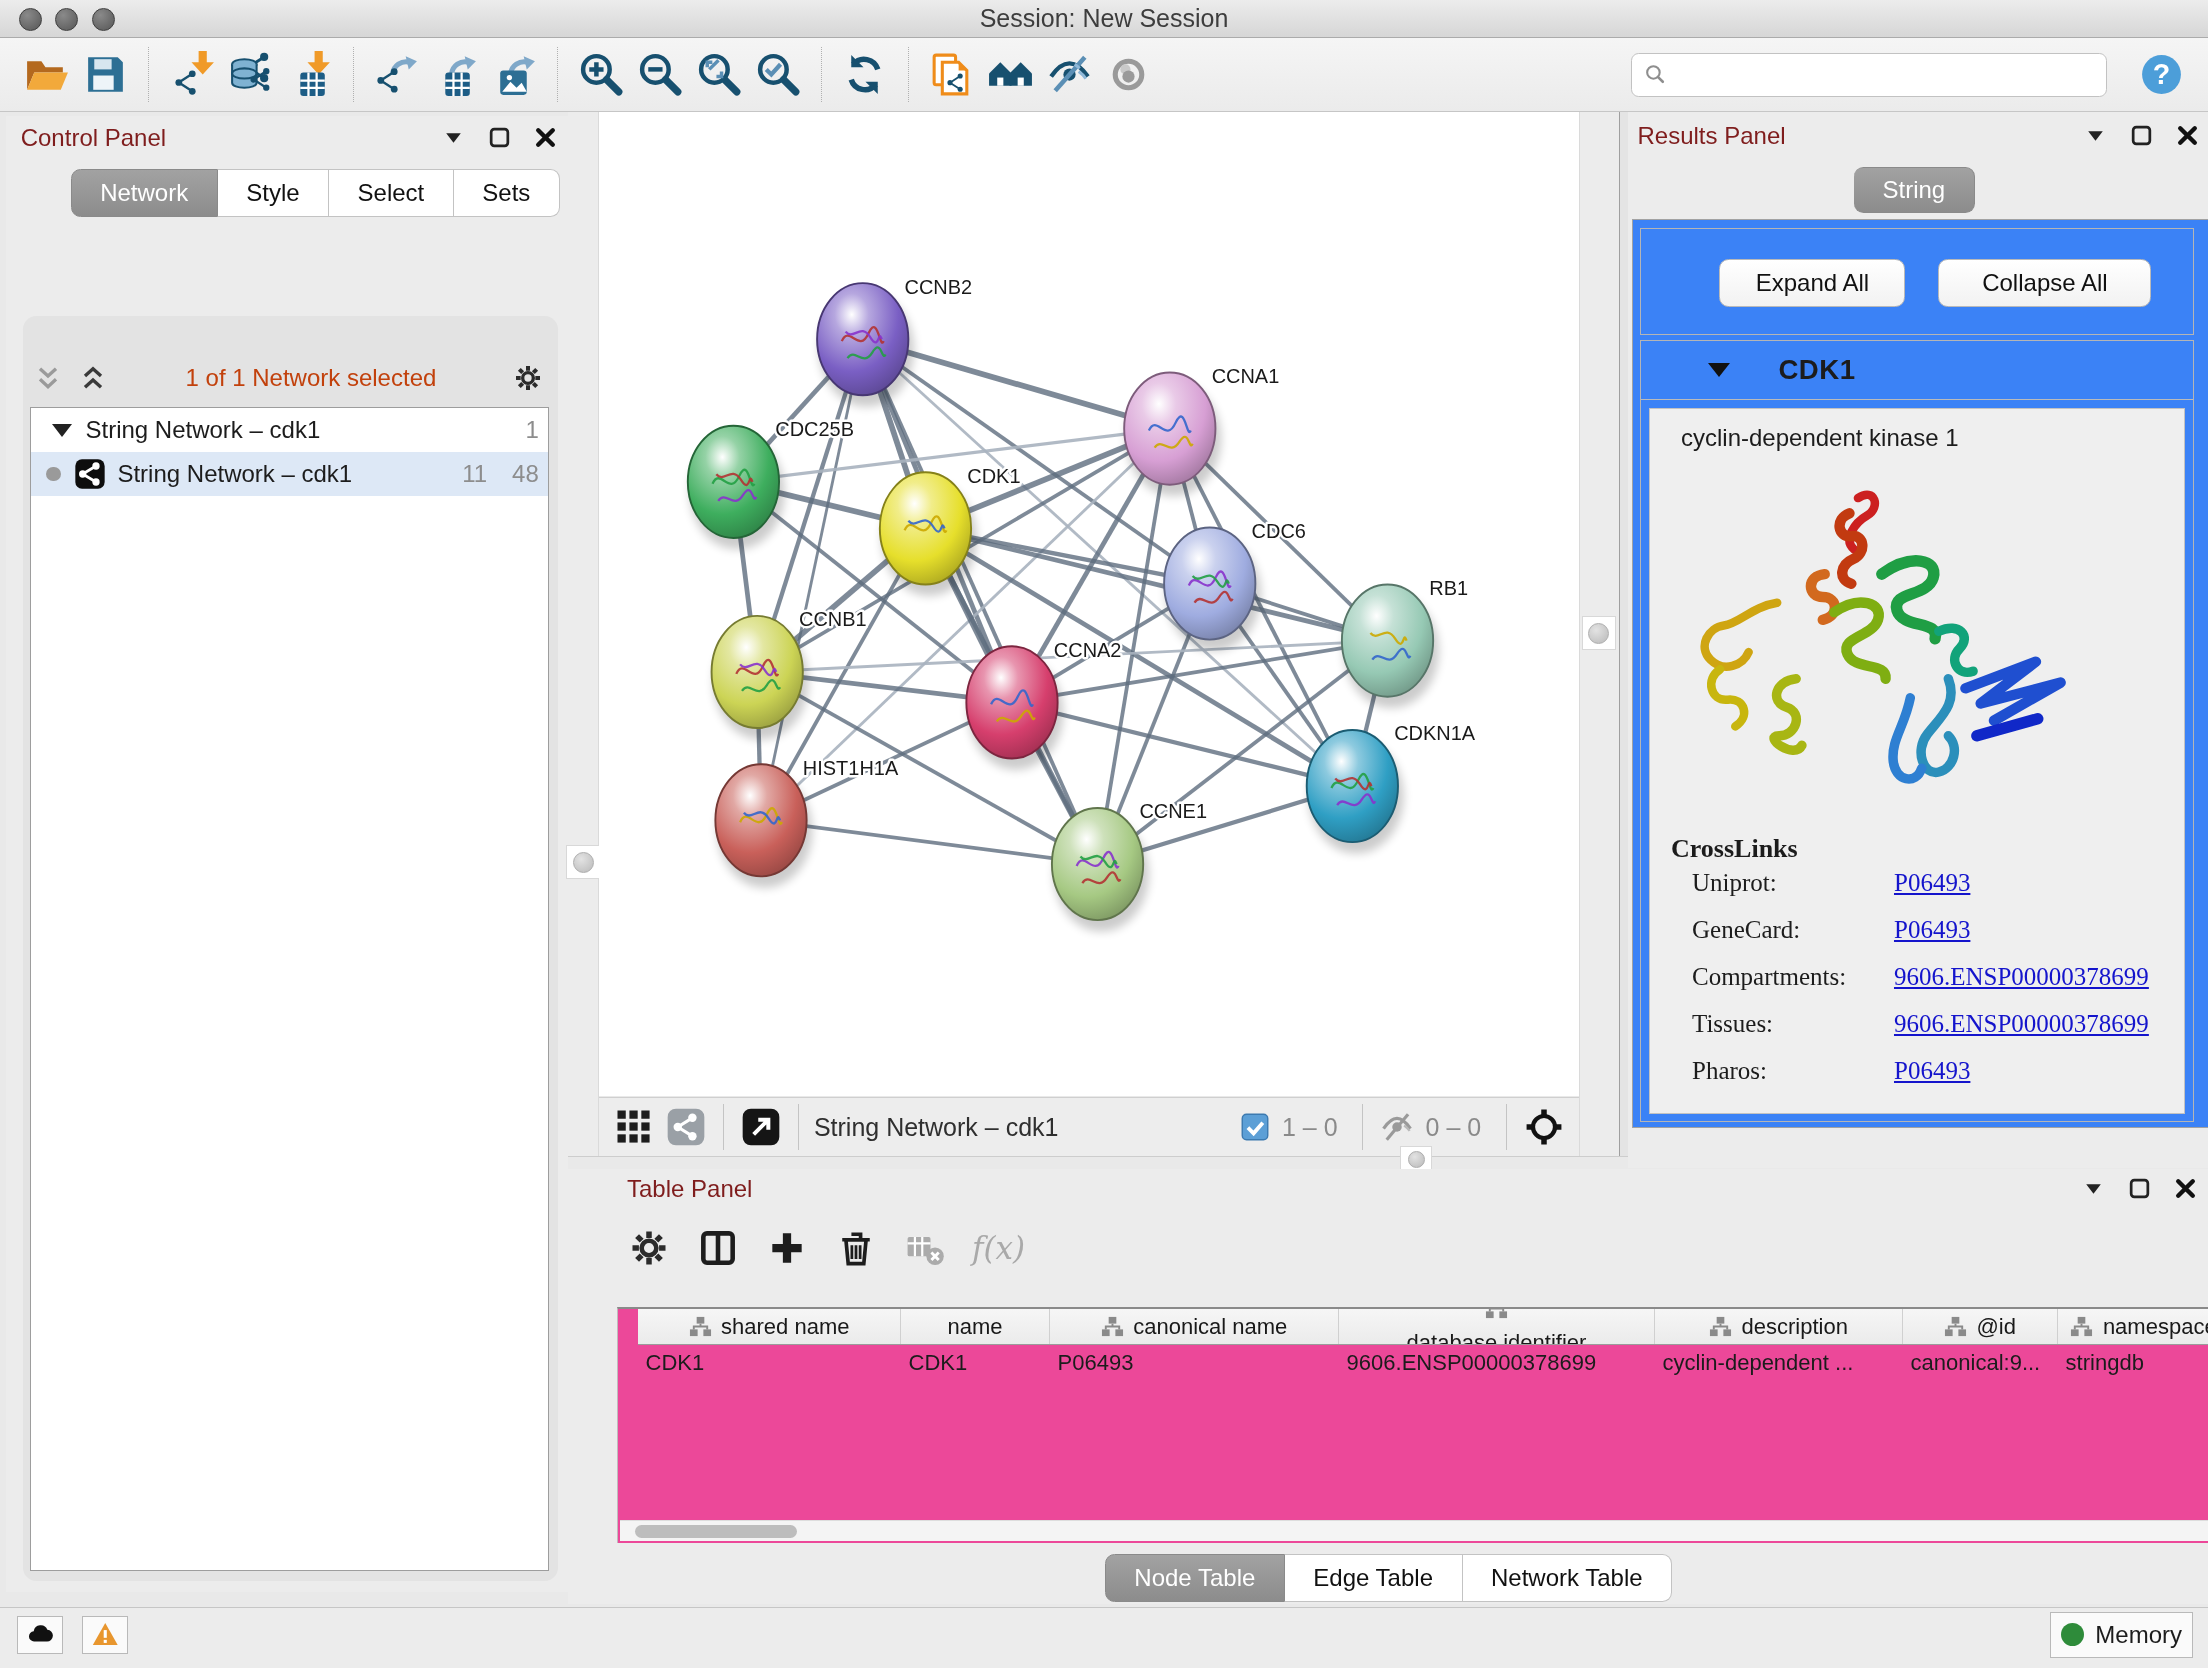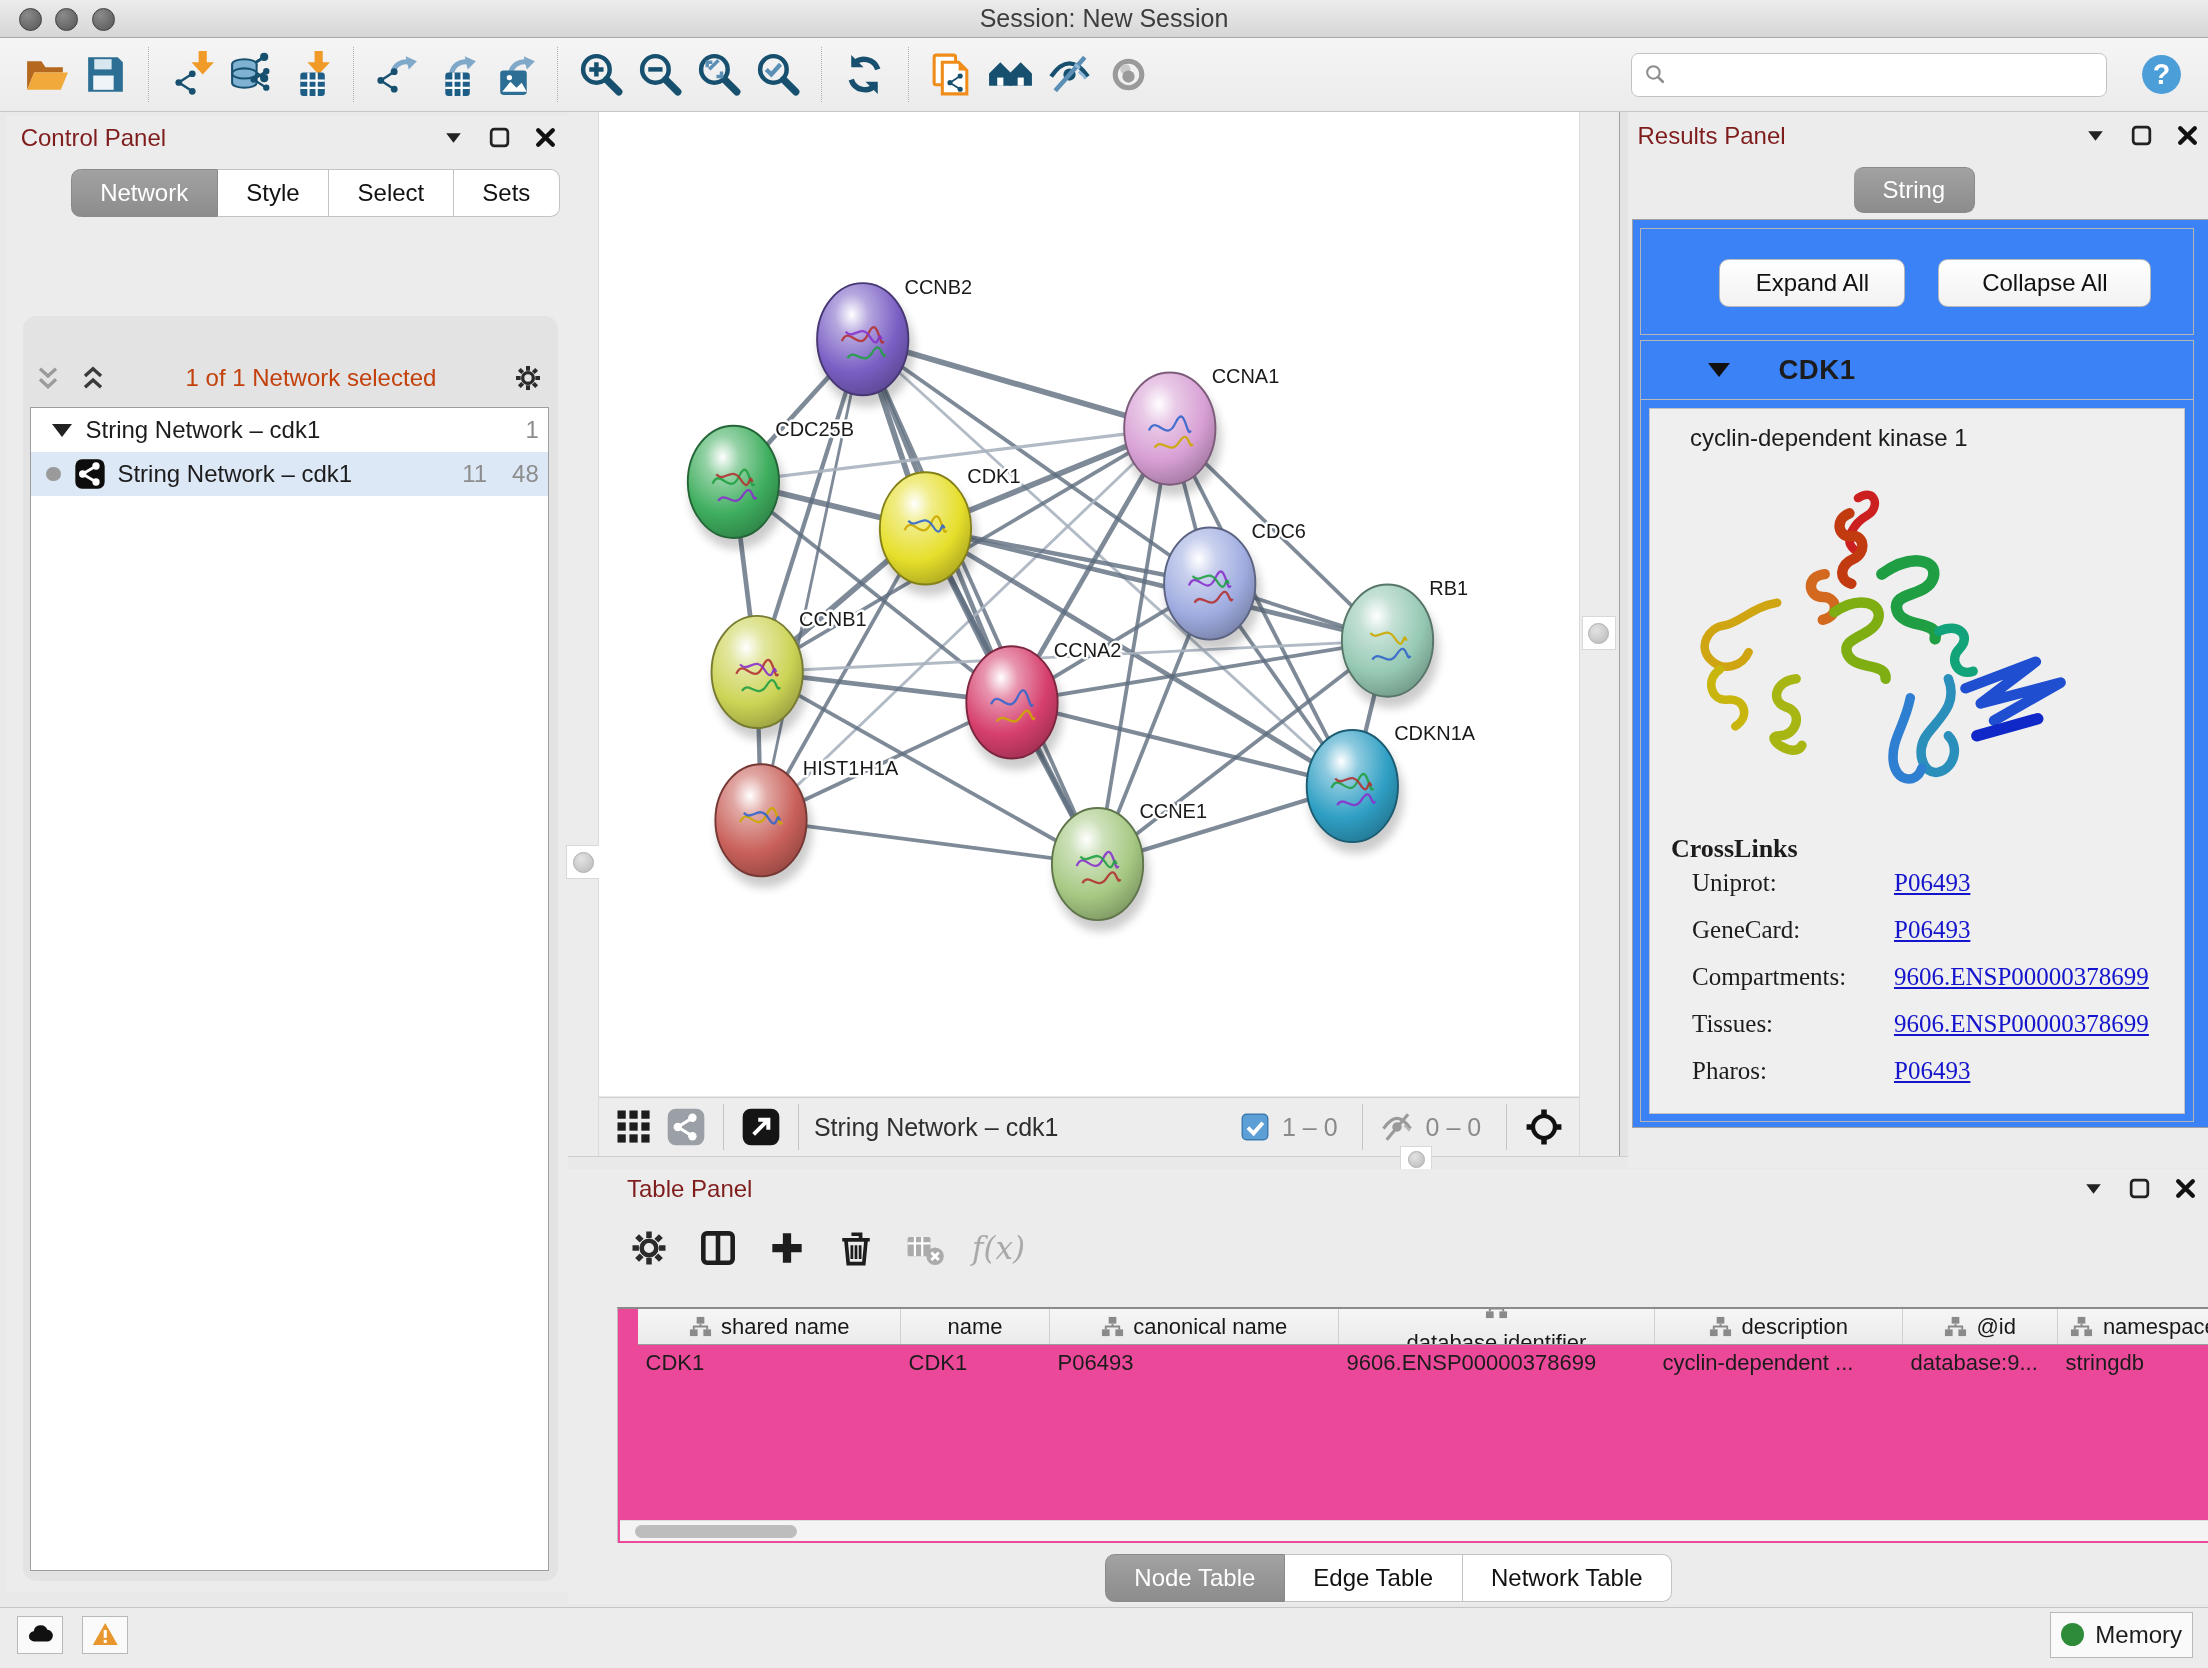--- a/index.html
+++ b/index.html
@@ -81,21 +81,21 @@
   .rp-outer { position:absolute; left:3.8px; top:107px; width:586px; height:909px; background:#3b82f6; border:1px solid #a2a2a2; }
   .rp-sub1 { position:absolute; left:7.6px; top:7.6px; width:554px; height:107px; border:1px solid #b5b5b5; }
   .btn { background:linear-gradient(#ffffff,#f2f2f2); border:1px solid #b9b9b9; border-radius:9.5px;
     font-size:24px; color:#111; display:inline-flex; align-items:center; justify-content:center; }
   .rp-entry { position:absolute; left:7.6px; top:120px; width:554px; height:782px; border:1px solid #b5b5b5; }
   .rp-entry-head { height:59px; border-bottom:1px solid #bbb; display:flex; align-items:center; }
   .rp-entry-head .tri2 { width:0; height:0; border-left:11.4px solid transparent; border-right:11.4px solid transparent;
     border-top:14.3px solid #111; margin:0 48px 0 67px; }
   .rp-gene { font-size:27.6px; font-weight:bold; letter-spacing:0.5px; }
   .rp-inner { position:absolute; left:7.6px; top:67px; width:536px; height:706px; background:#efefef; border:1px solid #c2c2c2; overflow:hidden; }
-  .rp-desc { font-size:24px; margin:15px 0 0 40px; }
+  .rp-desc { font-size:24px; margin:15px 0 0 31px; }
   .crosslinks { font-family:"Liberation Serif", serif; }
   .cl-title { font-size:26px; font-weight:bold; margin:0 0 5.7px 21px; }
   .cl-row { display:flex; font-size:25px; margin:0 0 19px 42px; }
   .cl-label { width:202px; }
   .cl-link { color:#1414cc; text-decoration:underline; }
 
   
   .table-panel { left:568px; top:1169px; width:1641px; height:435px; background:#ececec; }
   .tp-head { position:absolute; left:59px; top:5.7px; right:11.4px; display:flex; justify-content:space-between; align-items:center; }
   .tp-toolbar { position:absolute; left:59px; top:57px; display:flex; align-items:center; gap:25px; }
@@ -884,21 +884,21 @@
             <span>namespace</span>
           </div>
         </div>
       <div id="tbl-rows">
           <div class="tbl-row">
             <div class="td" style="width: 263px;">CDK1</div>
             <div class="td" style="width: 149px;">CDK1</div>
             <div class="td" style="width: 289px;">P06493</div>
             <div class="td" style="width: 316px;">9606.ENSP00000378699</div>
             <div class="td" style="width: 248px;">cyclin-dependent ...</div>
-            <div class="td" style="width: 155px;">database:9...</div>
+            <div class="td" style="width: 155px;">canonical:9...</div>
             <div class="td" style="width: 172px;">stringdb</div>
           </div>
         </div>
       <div class="hscroll">
           <div class="hthumb"></div>
         </div>
     </div>
     <div class="tp-tabs" id="tp-tabs">
         <div class="tab active">Node Table</div>
         <div class="tab">Edge Table</div>

